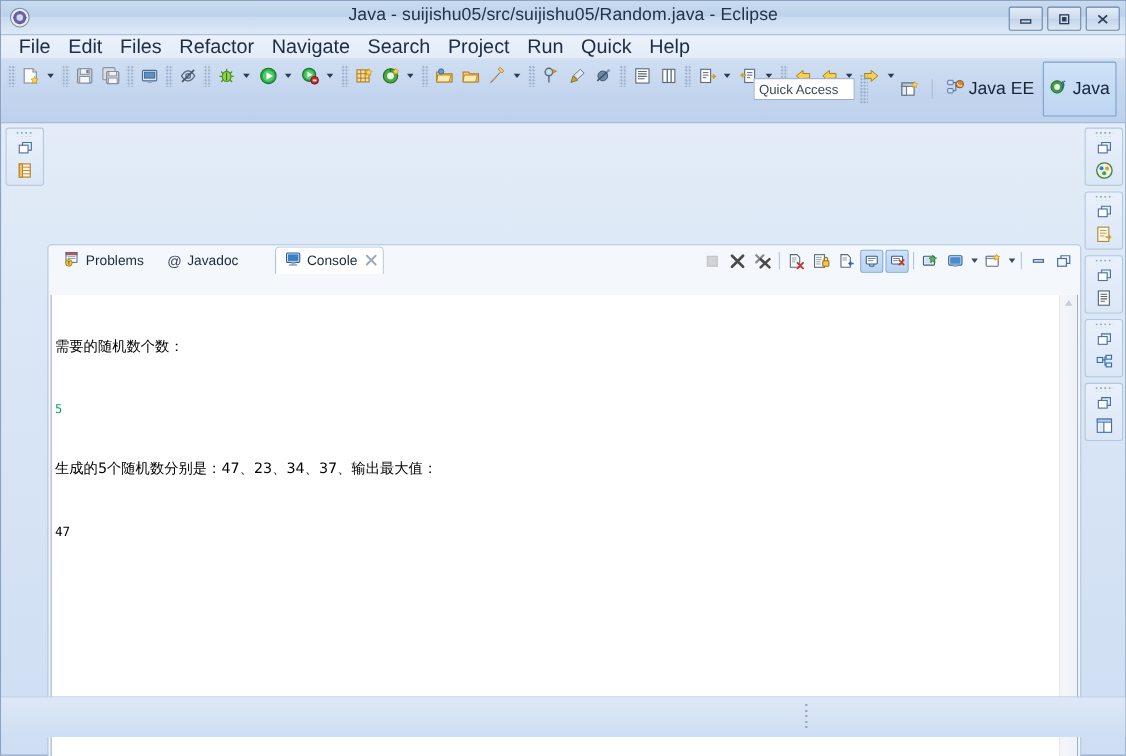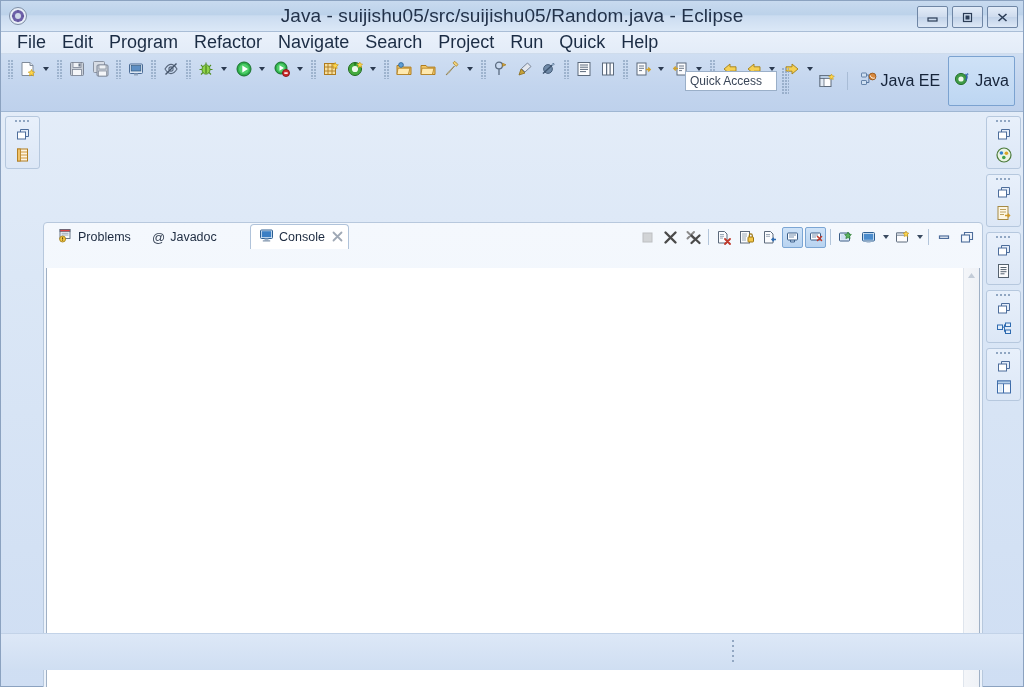--- a/index.html
+++ b/index.html
@@ -21,21 +21,21 @@
   .titlebar{
     position:relative;height:30px;
     background:linear-gradient(to bottom,#c8daef 0%,#bcd2ea 45%,#cbdcf0 50%,#dbe8f7 100%);
     border-bottom:1px solid #a9bdd6;
   }
   .title-icon{
     position:absolute;left:7px;top:5px;width:20px;height:20px;
   }
   .title-text{
     position:absolute;left:0;right:0;top:4px;text-align:center;
-    font-size:19px;color:#22324a;
+    font-size:16px;color:#22324a;
     font-family:"Liberation Sans","DejaVu Sans",sans-serif;
     letter-spacing:.1px;
   }
   .wbtns{position:absolute;right:5px;top:5px;display:flex;gap:4px;}
   .wbtn{
     width:29px;height:20px;border:1px solid #6f86a5;border-radius:2px;
     background:linear-gradient(to bottom,#e3ecf8 0%,#cfdcee 48%,#c2d3e9 52%,#dde8f6 100%);
     display:flex;align-items:center;justify-content:center;
     color:#2b3c56;font-size:11px;line-height:1;
   }
@@ -232,21 +232,21 @@
         <svg width="13" height="11" viewBox="0 0 13 11">
           <path d="M2.5 2 L10.5 9 M10.5 2 L2.5 9" stroke="#2b3c56" stroke-width="1.6" fill="none"></path>
         </svg>
       </div>
     </div>
   </div>
 
   <div class="menubar">
     <div class="menu-item">File</div>
     <div class="menu-item">Edit</div>
-    <div class="menu-item">Program</div>
+    <div class="menu-item">Files</div>
     <div class="menu-item">Refactor</div>
     <div class="menu-item">Navigate</div>
     <div class="menu-item">Search</div>
     <div class="menu-item">Project</div>
     <div class="menu-item">Run</div>
     <div class="menu-item">Quick</div>
     <div class="menu-item">Help</div>
   </div>
 
   <div class="coolbar">
@@ -739,20 +739,26 @@
             <svg width="14" height="13" viewBox="0 0 14 13">
               <rect x="1.5" y="4" width="8" height="7" fill="none" stroke="#4d6d9b" stroke-width="1.1"></rect>
               <path d="M4.5 4 V1.5 h8 v7 h-3" fill="none" stroke="#4d6d9b" stroke-width="1.1"></path>
             </svg>
           </div>
         </div>
       </div>
 
 
       <div class="console">
+        <div class="ctext">
+          <span class="ln">需要的随机数个数：</span>
+          <span class="ln inp">5</span>
+          <span class="ln">生成的5个随机数分别是：47、23、34、37、输出最大值：</span>
+          <span class="ln num">47</span>
+        </div>
         <div class="vscroll">
           <div class="vsarrow up">
             <svg width="9" height="7" viewBox="0 0 9 7">
                 <path d="M4.5 1 L8 6 H1z" fill="#c3ccd8"></path>
               </svg>
           </div>
 
         </div>
       </div>
 

